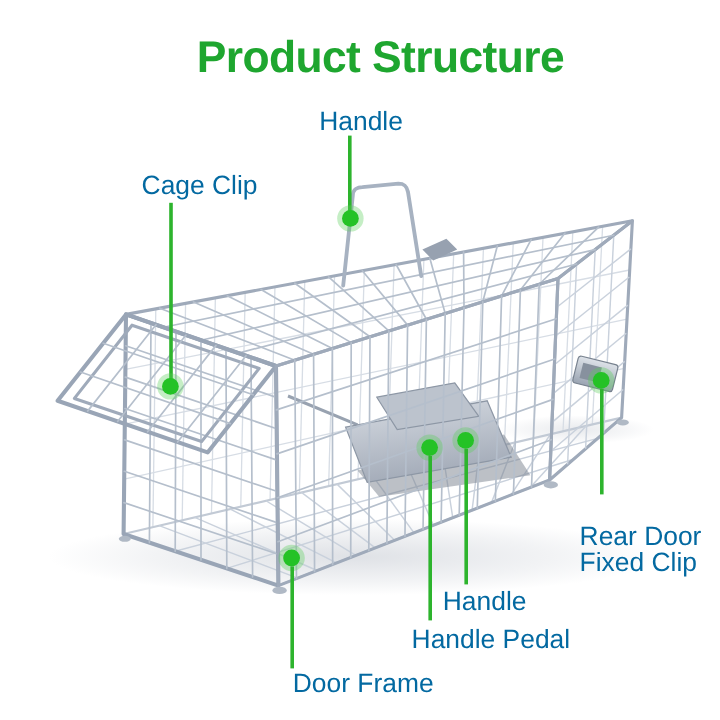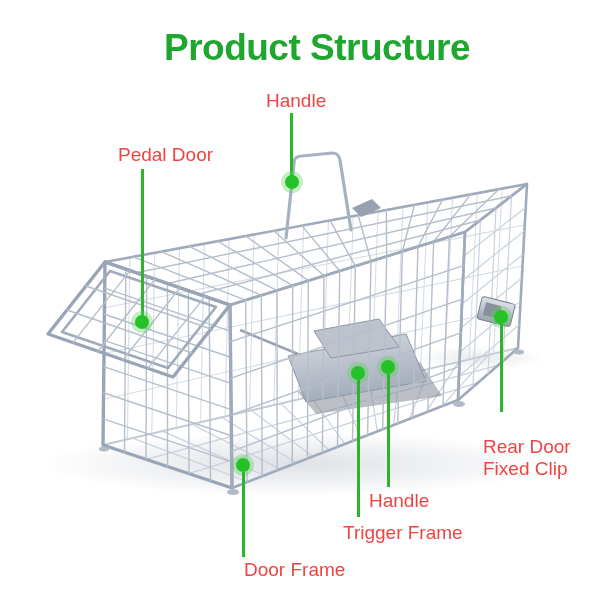--- a/index.html
+++ b/index.html
@@ -10,21 +10,21 @@
   .cage{position:absolute;left:0;top:0;width:600px;height:600px;}
   
   .mesh line{stroke:#b5bfcc;stroke-width:1.4;stroke-linecap:round;}
   .mesh-l line{stroke:#c9d1dc;stroke-width:1.2;}
   .mesh-xl line{stroke:#d7dde5;stroke-width:1.1;}
   .face{fill:none;stroke:#9faaba;stroke-width:2.6;stroke-linejoin:round;}
   .face-thick{fill:none;stroke:#99a5b6;stroke-width:3.4;stroke-linejoin:round;}
   .face-light{fill:none;stroke:#c2cad5;stroke-width:1.8;stroke-linejoin:round;}
   .wire{fill:none;stroke:#a7b2c1;stroke-width:3.2;stroke-linejoin:round;stroke-linecap:round;}
   
-  .callout-label{position:absolute;font-size:19px;line-height:22px;color:#ef4444;
+  .callout-label{position:absolute;font-size:22px;line-height:22px;color:#0369a1;
                  white-space:pre-line;}
   .callout-line{position:absolute;width:3px;margin-left:-1.5px;background:#2db42d;}
   .callout-dot{position:absolute;width:14px;height:14px;margin:-7px 0 0 -7px;border-radius:50%;
                background:#24c226;box-shadow:0 0 0 4px rgba(88,205,88,0.35);}
 </style>
 </head>
 <body>
 
 <div class="stage">
 
@@ -198,42 +198,42 @@
     </g>
   </svg>
 
   <div>
     <div class="callout-label" style="left:266px;top:90px">Handle</div>
     <div class="callout-line" style="left: 291px; top: 113px; height: 65px; background-color: rgb(45, 180, 45);"></div>
     <div class="callout-dot" style="left: 292px; top: 182px; background-color: rgb(36, 194, 38);"></div>
   </div>
 
   <div>
-    <div class="callout-label" style="left:118px;top:144px">Pedal Door</div>
+    <div class="callout-label" style="left:118px;top:144px">Cage Clip</div>
     <div class="callout-line" style="left: 142px; top: 169px; height: 148px; background-color: rgb(45, 180, 45);"></div>
     <div class="callout-dot" style="left: 142px; top: 322px; background-color: rgb(36, 194, 38);"></div>
   </div>
 
   <div>
     <div class="callout-dot" style="left: 501px; top: 317px; background-color: rgb(36, 194, 38);"></div>
     <div class="callout-line" style="left: 501px; top: 324px; height: 88px; background-color: rgb(45, 180, 45);"></div>
     <div class="callout-label" style="left:483px;top:436px">Rear Door
 Fixed Clip</div>
   </div>
 
   <div>
     <div class="callout-dot" style="left: 388px; top: 367px; background-color: rgb(36, 194, 38);"></div>
     <div class="callout-line" style="left: 388px; top: 374px; height: 113px; background-color: rgb(45, 180, 45);"></div>
     <div class="callout-label" style="left:369px;top:490px">Handle</div>
   </div>
 
   <div>
     <div class="callout-dot" style="left: 358px; top: 373px; background-color: rgb(36, 194, 38);"></div>
     <div class="callout-line" style="left: 358px; top: 380px; height: 137px; background-color: rgb(45, 180, 45);"></div>
-    <div class="callout-label" style="left:343px;top:522px">Trigger Frame</div>
+    <div class="callout-label" style="left:343px;top:522px">Handle Pedal</div>
   </div>
 
   <div>
     <div class="callout-dot" style="left: 243px; top: 465px; background-color: rgb(36, 194, 38);"></div>
     <div class="callout-line" style="left: 243px; top: 472px; height: 85px; background-color: rgb(45, 180, 45);"></div>
     <div class="callout-label" style="left:244px;top:559px">Door Frame</div>
   </div>
 
 </div>
 

